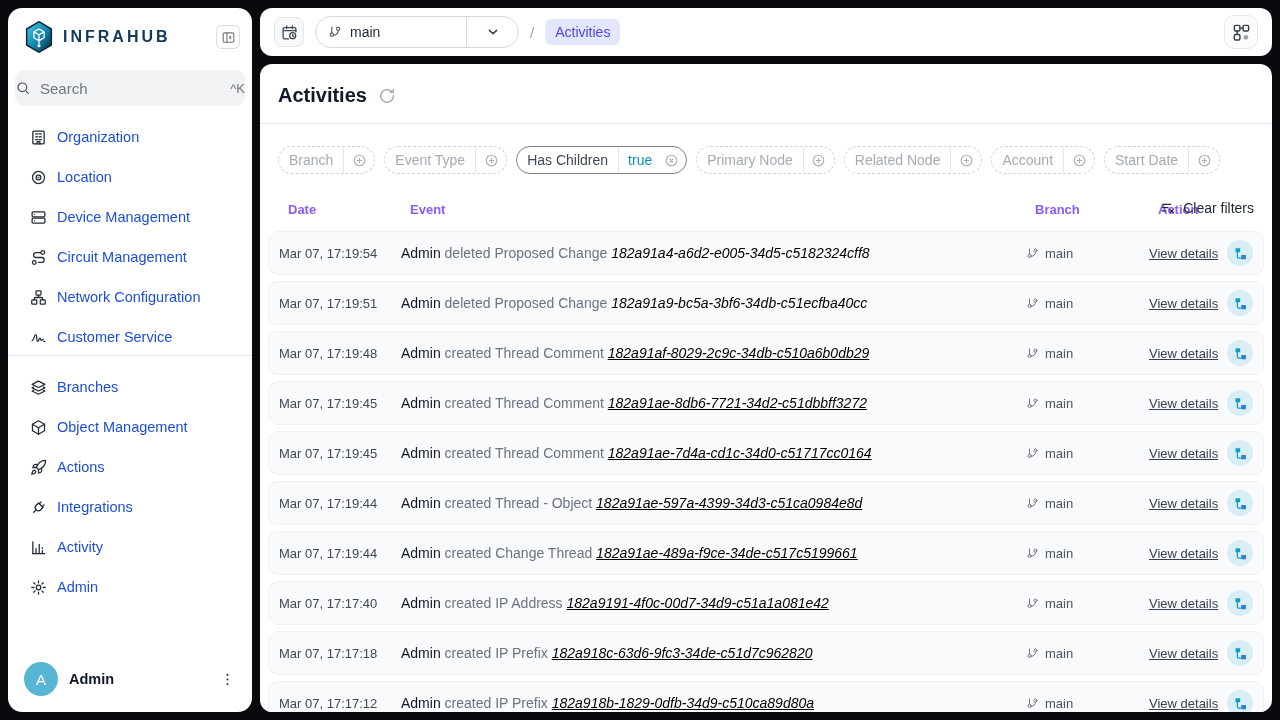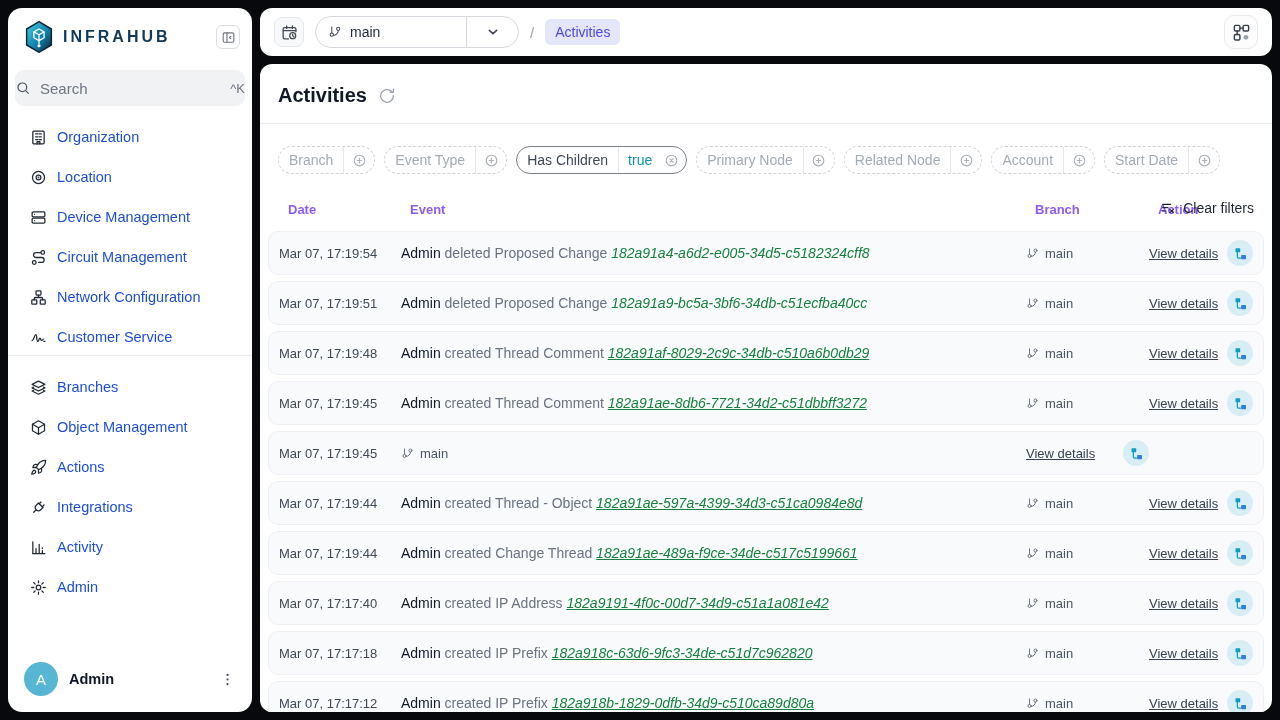--- a/index.html
+++ b/index.html
@@ -71,21 +71,21 @@
   .chip-value { font-size:14px; color:#0891b2; padding:0 4px 0 9px; }
   .clear-filters { margin-left:auto; display:flex; align-items:center; gap:7px; font-size:14px; color:#1d2530; background:none; border:none; cursor:pointer;margin-top:44px; }
   .clear-filters svg { width:16px; height:16px; color:#1d2530; }
 
   .thead { display:grid; grid-template-columns:122px 625px 123px 1fr; padding:12px 28px 10px; font-size:13px; color:#8b5cf6;font-weight:bold; }
   .rows { padding:4px 8px; }
   .row { display:grid; grid-template-columns:122px 625px 123px 1fr; align-items:center; height:44px; margin-bottom:6px; padding:0 10px; background:#f8fafc; border:1px solid #eef0f3; border-radius:10px; }
   .c-date { font-size:13px; color:#3f4956; }
   .c-event { font-size:14px; color:#111827; white-space:nowrap; overflow:hidden; }
   .c-event .verb { color:#6b7280; }
-  .c-event .uuid { font-style:italic; color:#15803d; }
+  .c-event .uuid { font-style:italic; color:#000000; }
   .c-event .uuid.link { text-decoration:underline; cursor:pointer; }
   .c-branch { display:flex; align-items:center; gap:6px; font-size:13px; color:#4b5563; }
   .c-branch .git-icon { width:13px; height:13px; color:#6b7280; }
   .c-action { display:flex; align-items:center; }
   .details-link { font-size:13px; color:#374151; text-decoration:underline; cursor:pointer; }
   .tree-btn { margin-left:auto; width:26px; height:26px; border-radius:50%; background:#d8edf4; display:flex; align-items:center; justify-content:center; cursor:pointer; }
   .tree-btn svg { width:15px; height:15px; }
 
   svg.ln { fill:none; stroke:currentColor; stroke-width:1.8; stroke-linecap:round; stroke-linejoin:round; }
 </style>
@@ -540,20 +540,25 @@
               <rect x="4" y="3.5" width="7.5" height="6.5" rx="1" fill="#0d9ec2"></rect>
               <path d="M7 10v7.5a1.8 1.8 0 0 0 1.8 1.8H12" fill="none" stroke="#0d9ec2" stroke-width="2" stroke-linecap="round"></path>
               <rect x="13" y="14.5" width="7.8" height="6.5" rx="1" fill="#2f7fd6"></rect>
             </svg>
           </span>
         </span>
       </div>
 
       <div class="row">
         <span class="c-date">Mar 07, 17:19:45</span>
+        <span class="c-event">
+          <span class="actor">Admin</span>
+          <span class="verb">created Thread Comment</span>
+          <span class="uuid link">182a91ae-7d4a-cd1c-34d0-c51717cc0164</span>
+        </span>
         <span class="c-branch">
           <svg class="ln git-icon" viewBox="0 0 24 24">
             <path d="M6.5 3.5v10"></path>
             <circle cx="6.5" cy="16.5" r="2.8"></circle>
             <circle cx="17.5" cy="6.5" r="2.8"></circle>
             <path d="M17.5 9.5a8 8 0 0 1-8 8"></path>
           </svg>
           <span>main</span>
         </span>
         <span class="c-action">

